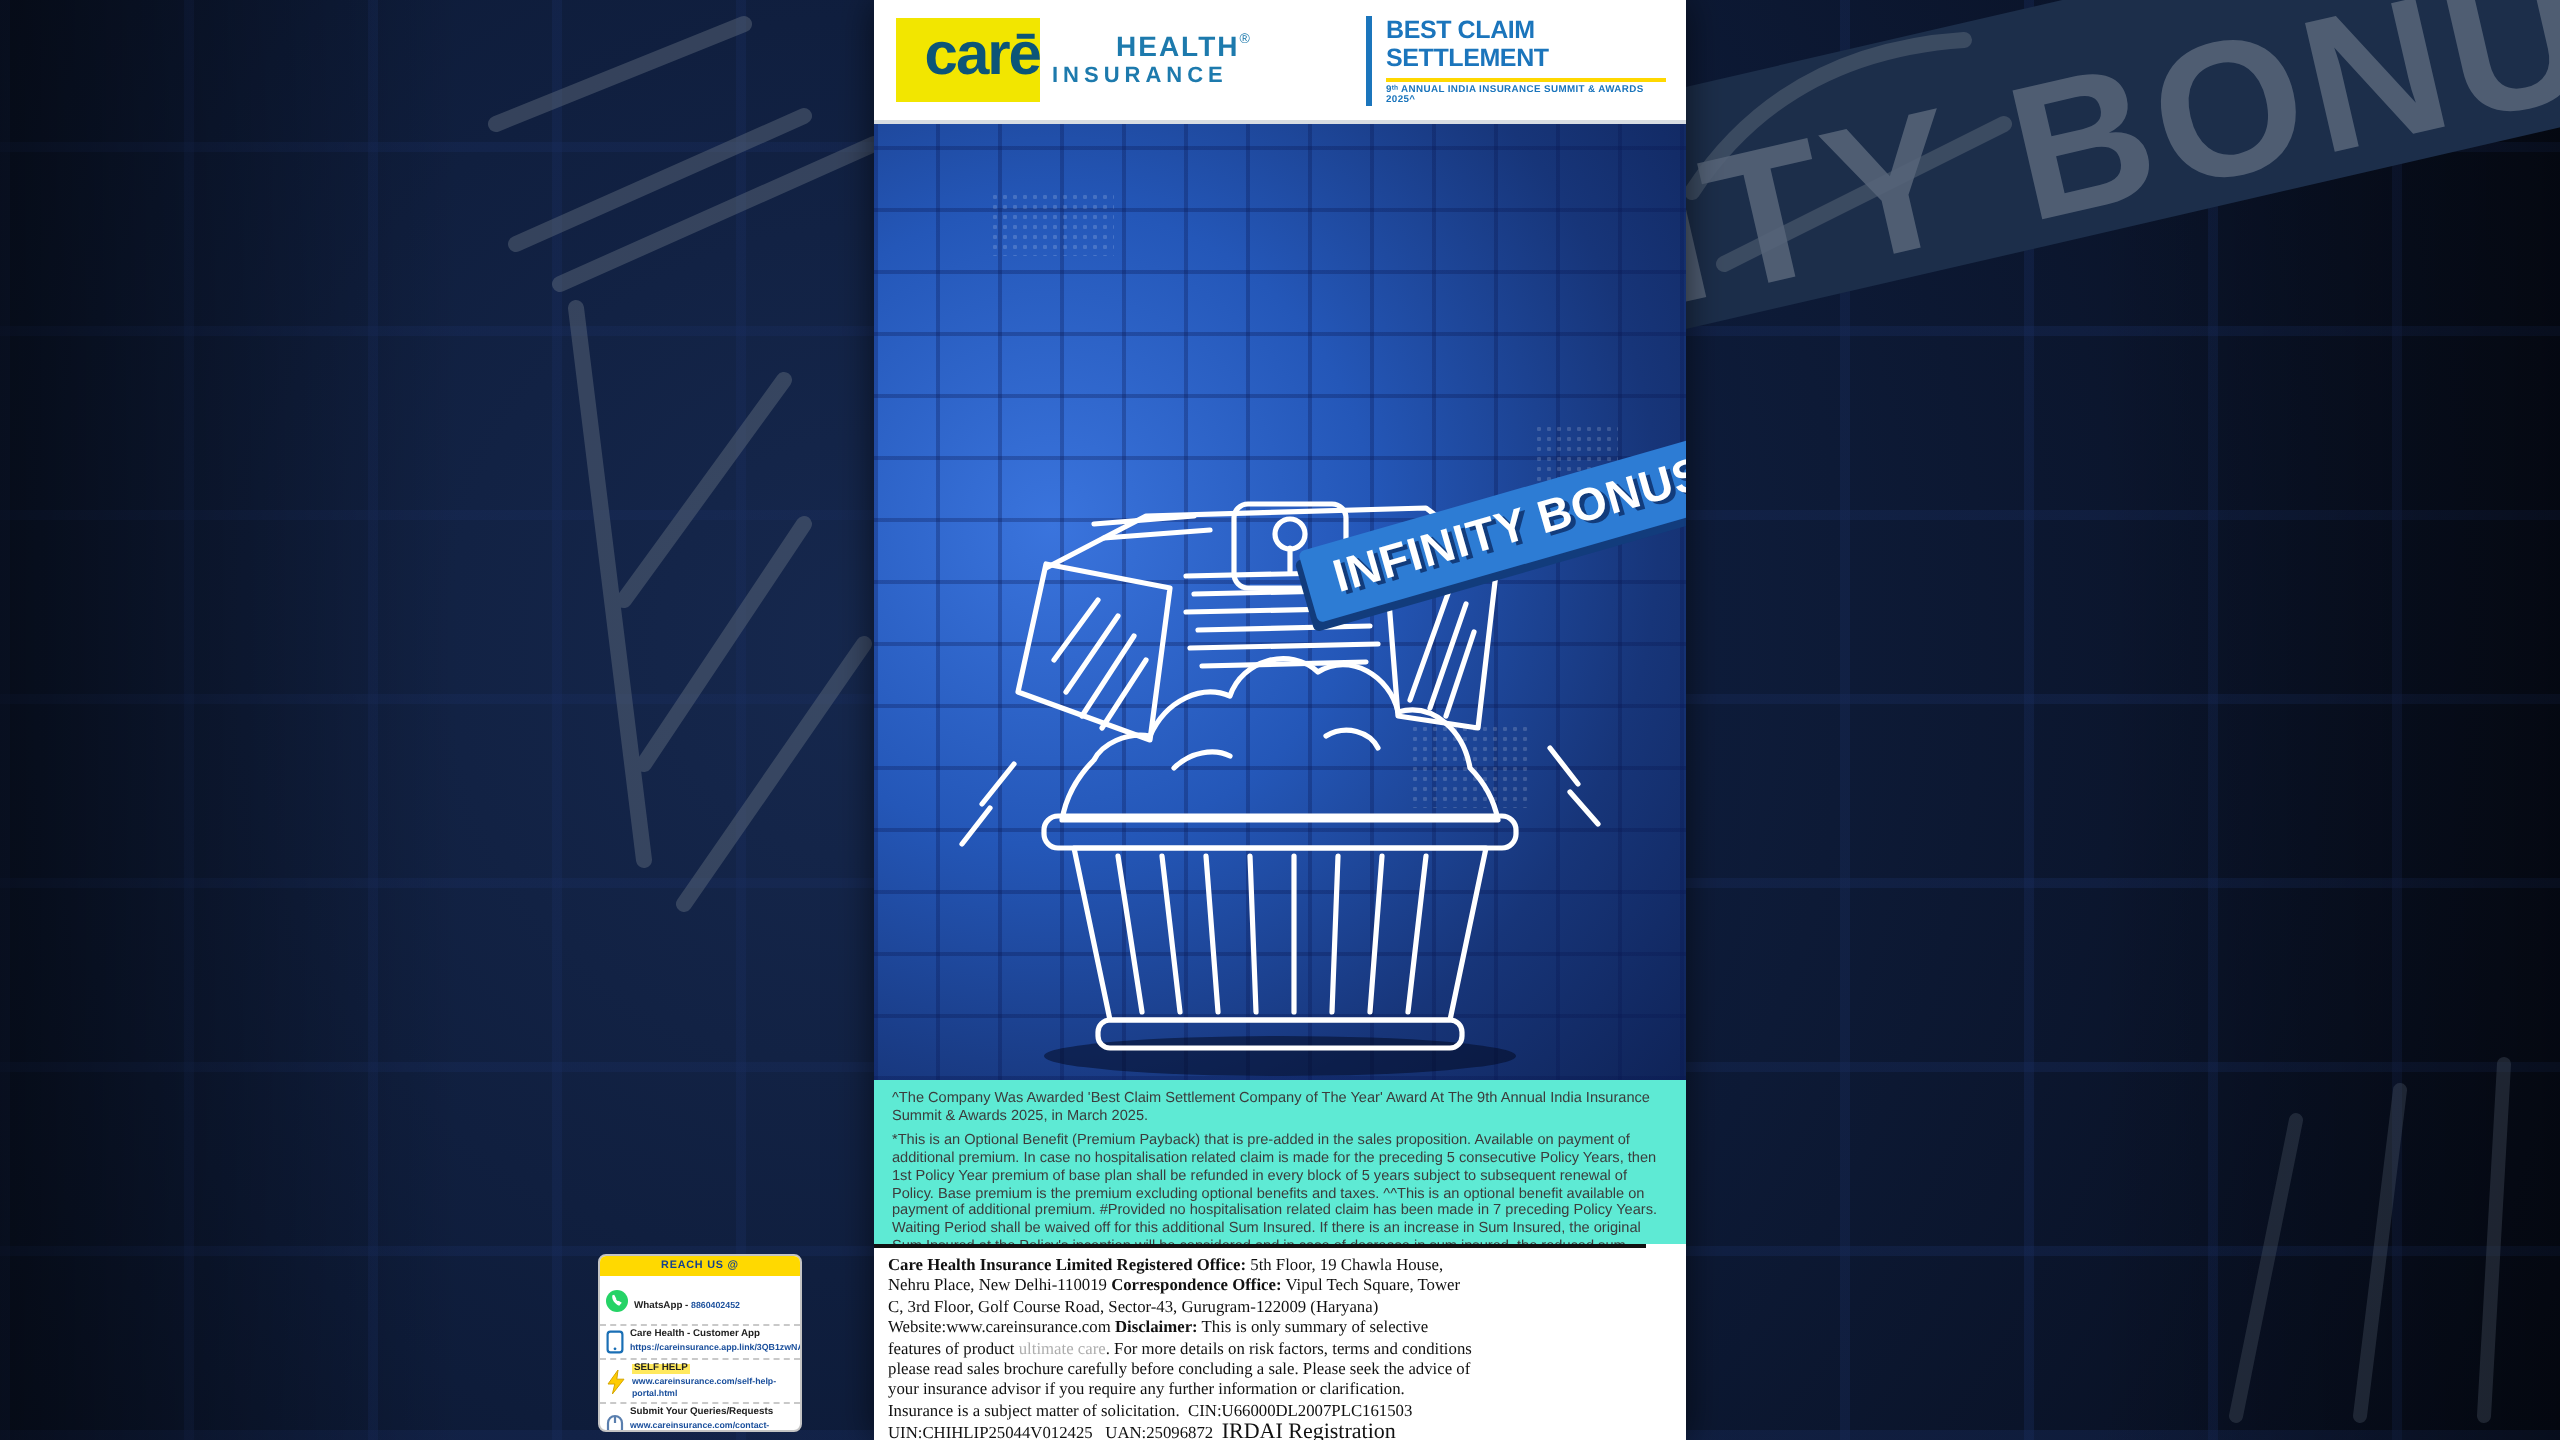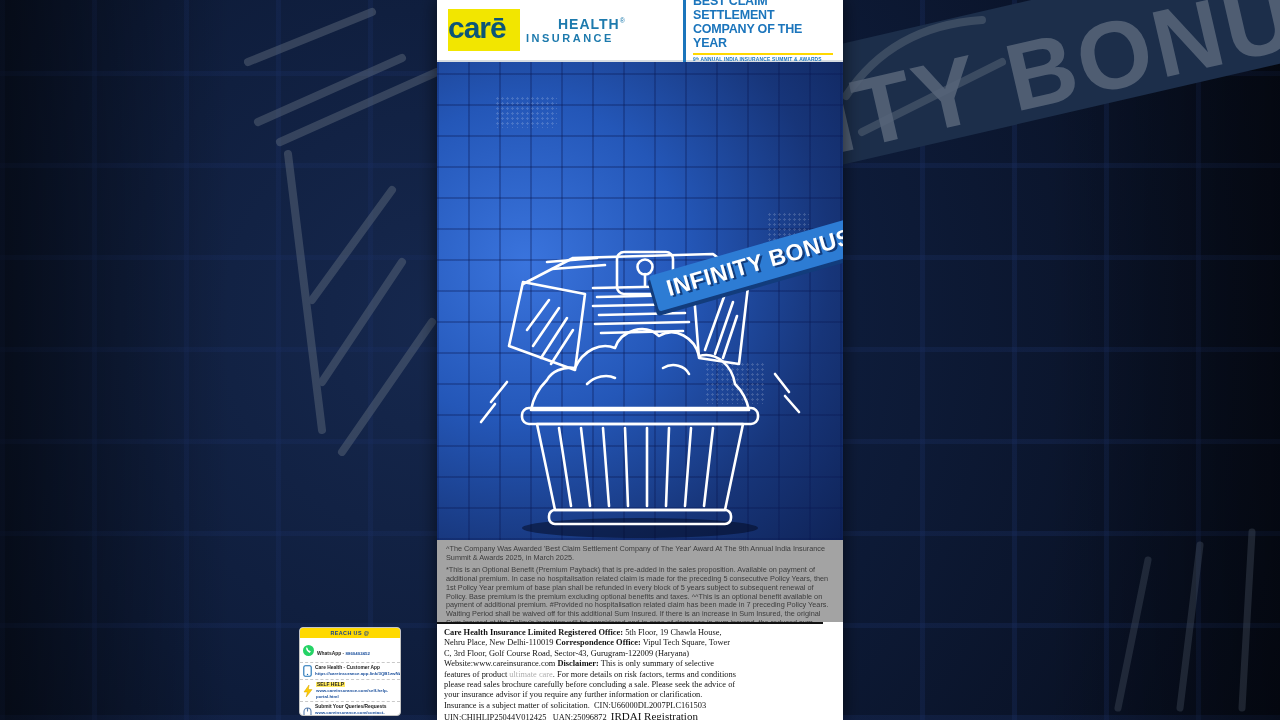--- a/index.html
+++ b/index.html
@@ -23,21 +23,21 @@
 
   
   .poster { position:absolute; left:437px; top:0; width:406px; height:720px; z-index:10;
             background:#ffffff; box-shadow:0 0 18px rgba(0,0,0,0.6); }
 
   
   .header { position:absolute; left:0; top:0; width:406px; height:62px; background:#fff;
             display:flex; align-items:center; justify-content:space-between;
             padding:0 8px 0 11px; border-bottom:2px solid #d8dde2; }
   .logo-wrap { display:flex; align-items:center; }
-  .logo-box { width:72px; height:42px; background:#f2e600; display:flex; align-items:center; justify-content:flex-start; }
+  .logo-box { width:72px; height:42px; background:#f2e600; display:flex; align-items:center; justify-content:flex-end;padding-left:12px; }
   .logo-care { font-size:30px; font-weight:bold; color:#0c5577; letter-spacing:-1px; line-height:1; padding-bottom:4px; }
   .logo-right { margin-left:6px; line-height:1.05; }
   .logo-health { font-size:14px; font-weight:bold; color:#1d7aad; letter-spacing:1px;padding-left:32px; }
   .logo-reg { font-size:7px; vertical-align:super; color:#1d7aad; }
   .logo-insurance { font-size:11px; font-weight:bold; color:#1d7aad; letter-spacing:2.5px; }
   .badge { border-left:3px solid #1b75bc; padding-left:7px; width:152px; }
   .badge-line { font-size:12.5px; font-weight:bold; color:#1b75bc; line-height:1.12; letter-spacing:-0.2px; }
   .badge-sep { width:140px; height:2px; background:#ffd800; margin:3px 0 2px; }
   .badge-sub { font-size:4.9px; font-weight:bold; color:#1b75bc; letter-spacing:0.2px; }
 
@@ -51,21 +51,21 @@
           background-size:5px 5px; opacity:0.45; }
   .art svg.chest { position:absolute; left:0; top:0; }
   .ribbon { position:absolute; left:212px; top:214px; white-space:nowrap;
             transform:rotate(-16deg); transform-origin:left top;
             background:#2d7cd4; border-radius:3px; padding:4px 14px 6px;
             box-shadow:-3px 4px 0 #123c7c; }
   .ribbon-text { font-size:23px; font-weight:bold; color:#ffffff; letter-spacing:0.5px;
             text-shadow:2px 2px 0 #123c7c; }
 
   
-  .fineprint { position:absolute; left:0; top:540px; width:406px; height:82px; background:#a3a3a3;
+  .fineprint { position:absolute; left:0; top:540px; width:406px; height:82px; background:#5eead4;
                padding:5px 9px 0 9px; color:#3c3c3c; }
   .fineprint p { font-size:7.3px; line-height:8.9px; margin-bottom:3px; }
 
   
   .footer { position:absolute; left:0; top:622px; width:386px; height:98px; background:#fff;
             border-top:2px solid #111; padding:4px 6px 0 7px;
             font-family:"Liberation Serif", serif; color:#111; }
   .footer-left { width:292px; font-size:8.4px; line-height:10.4px; }
   .footer-left b { font-weight:bold; }
   .product-name { color:#aeaeae; }
@@ -118,21 +118,20 @@
       <div class="logo-box">
         <span class="logo-care">carē</span>
       </div>
       <div class="logo-right">
         <div><span class="logo-health">HEALTH</span><span class="logo-reg">®</span></div>
         <div class="logo-insurance">INSURANCE</div>
       </div>
     </div>
     <div class="badge">
       <div class="badge-line">BEST CLAIM SETTLEMENT</div>
-      <div class="badge-line">COMPANY OF THE YEAR</div>
       <div class="badge-sep"></div>
       <div class="badge-sub">9ᵗʰ ANNUAL INDIA INSURANCE SUMMIT &amp; AWARDS 2025^</div>
     </div>
   </div>
 
   <div class="art">
     <div class="dots" style="left:58px; top:34px; width:62px; height:32px;"></div>
     <div class="dots" style="left:330px; top:150px; width:42px; height:32px;"></div>
     <div class="dots" style="left:268px; top:300px; width:60px; height:42px;"></div>
 

